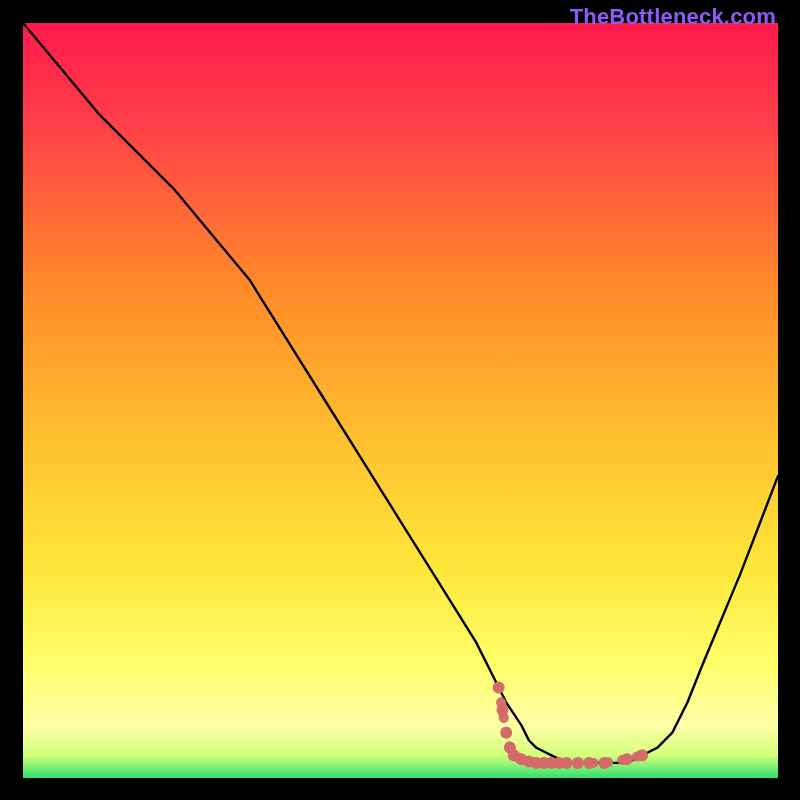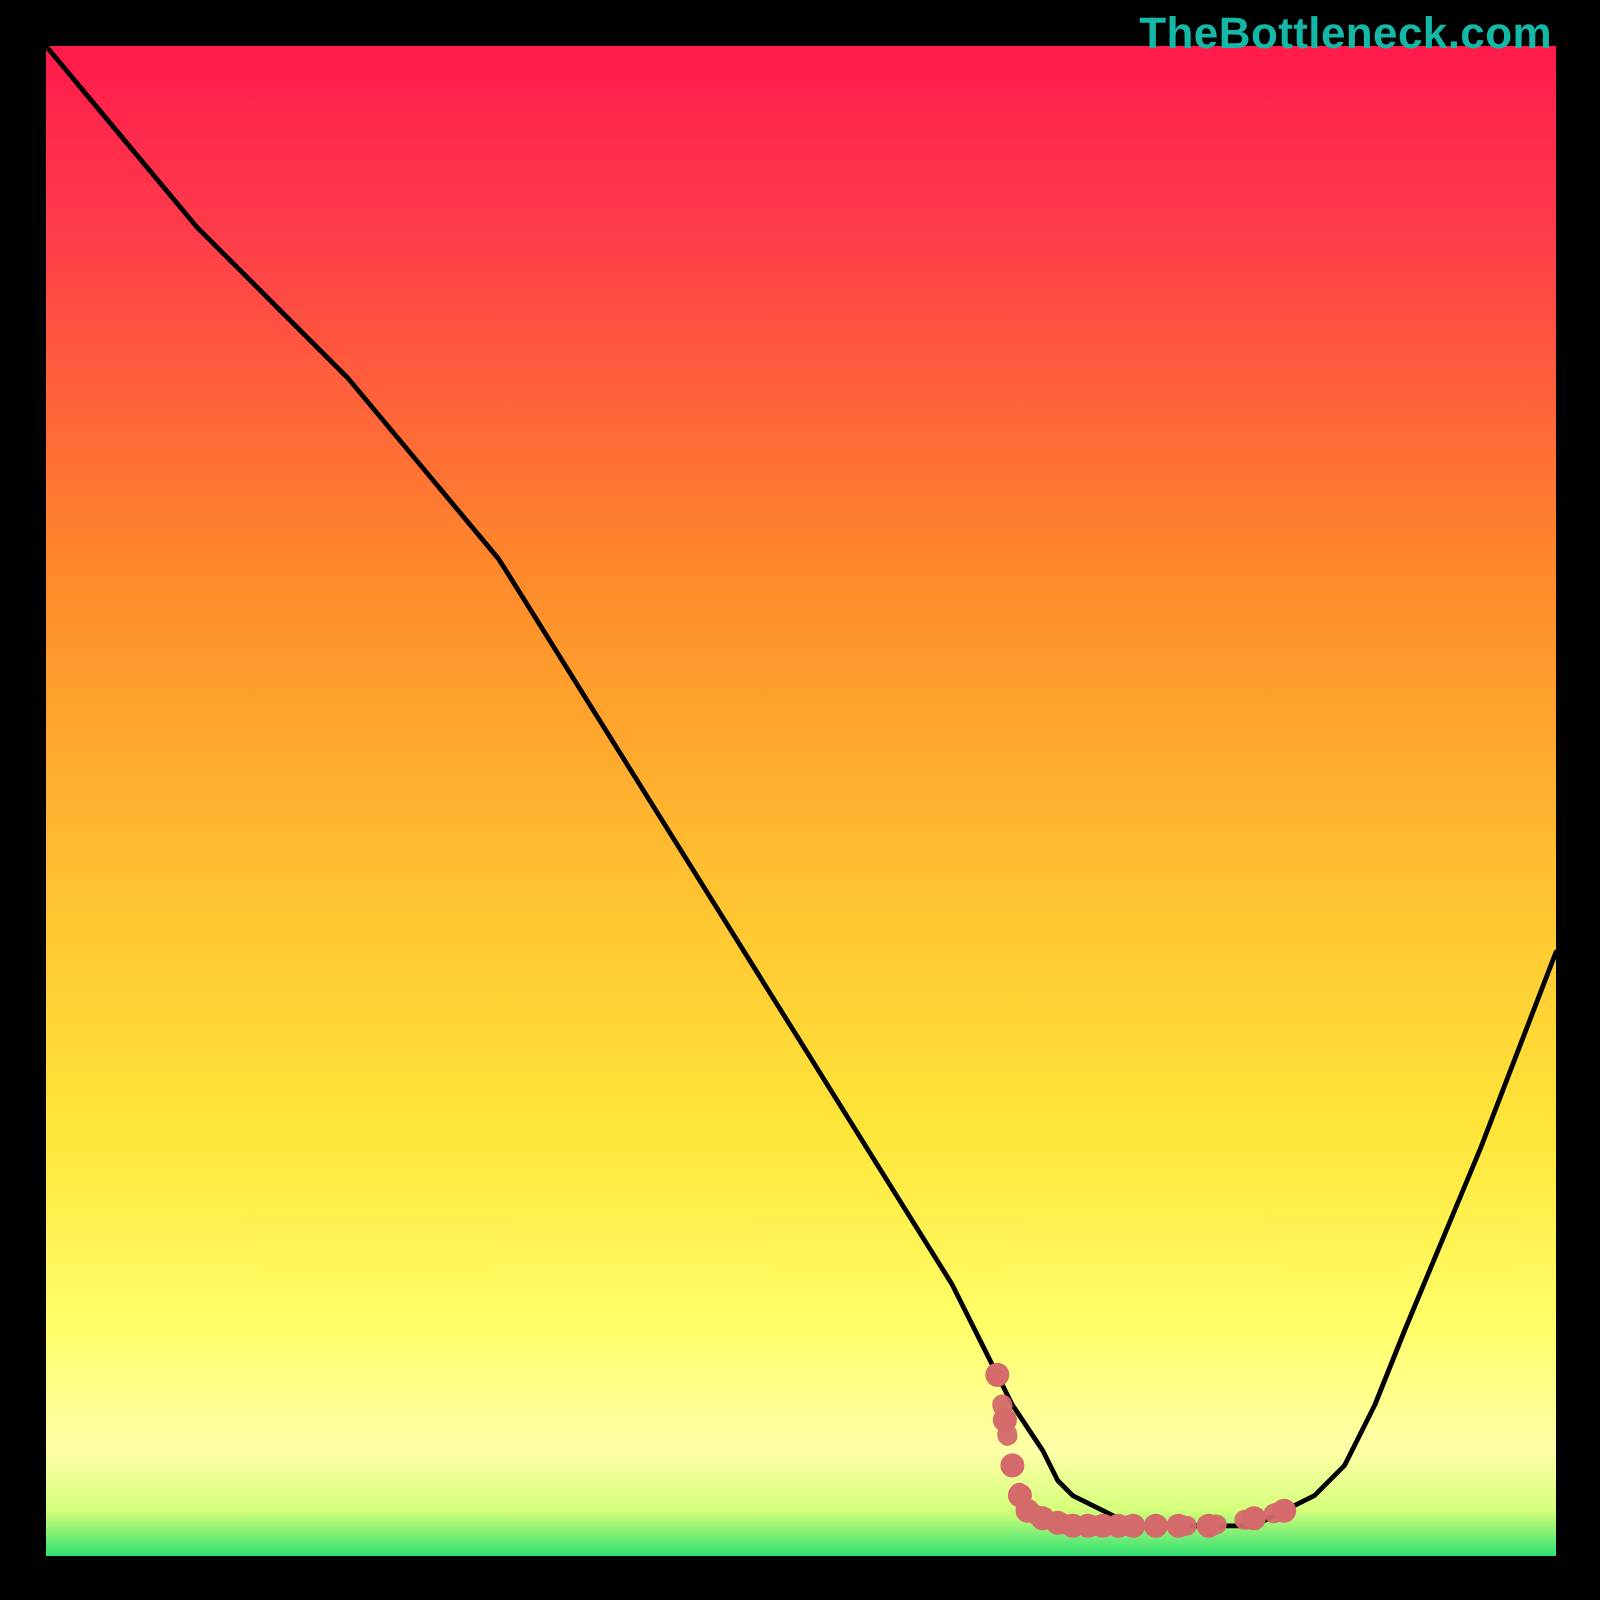--- a/index.html
+++ b/index.html
@@ -22,21 +22,21 @@
     width: 100%;
     height: 100%;
   }
   .watermark {
     position: absolute;
     top: 4px;
     right: 24px;
     font-family: Arial, Helvetica, sans-serif;
     font-size: 22px;
     font-weight: bold;
-    color: #14b8a6;
+    color: #8b5cf6;
     letter-spacing: 0.2px;
   }
 </style>
 </head>
 <body>
 
 <div class="frame">
   <div class="plot-area">
     <svg viewBox="0 0 755 755" preserveAspectRatio="none">
       <defs>

